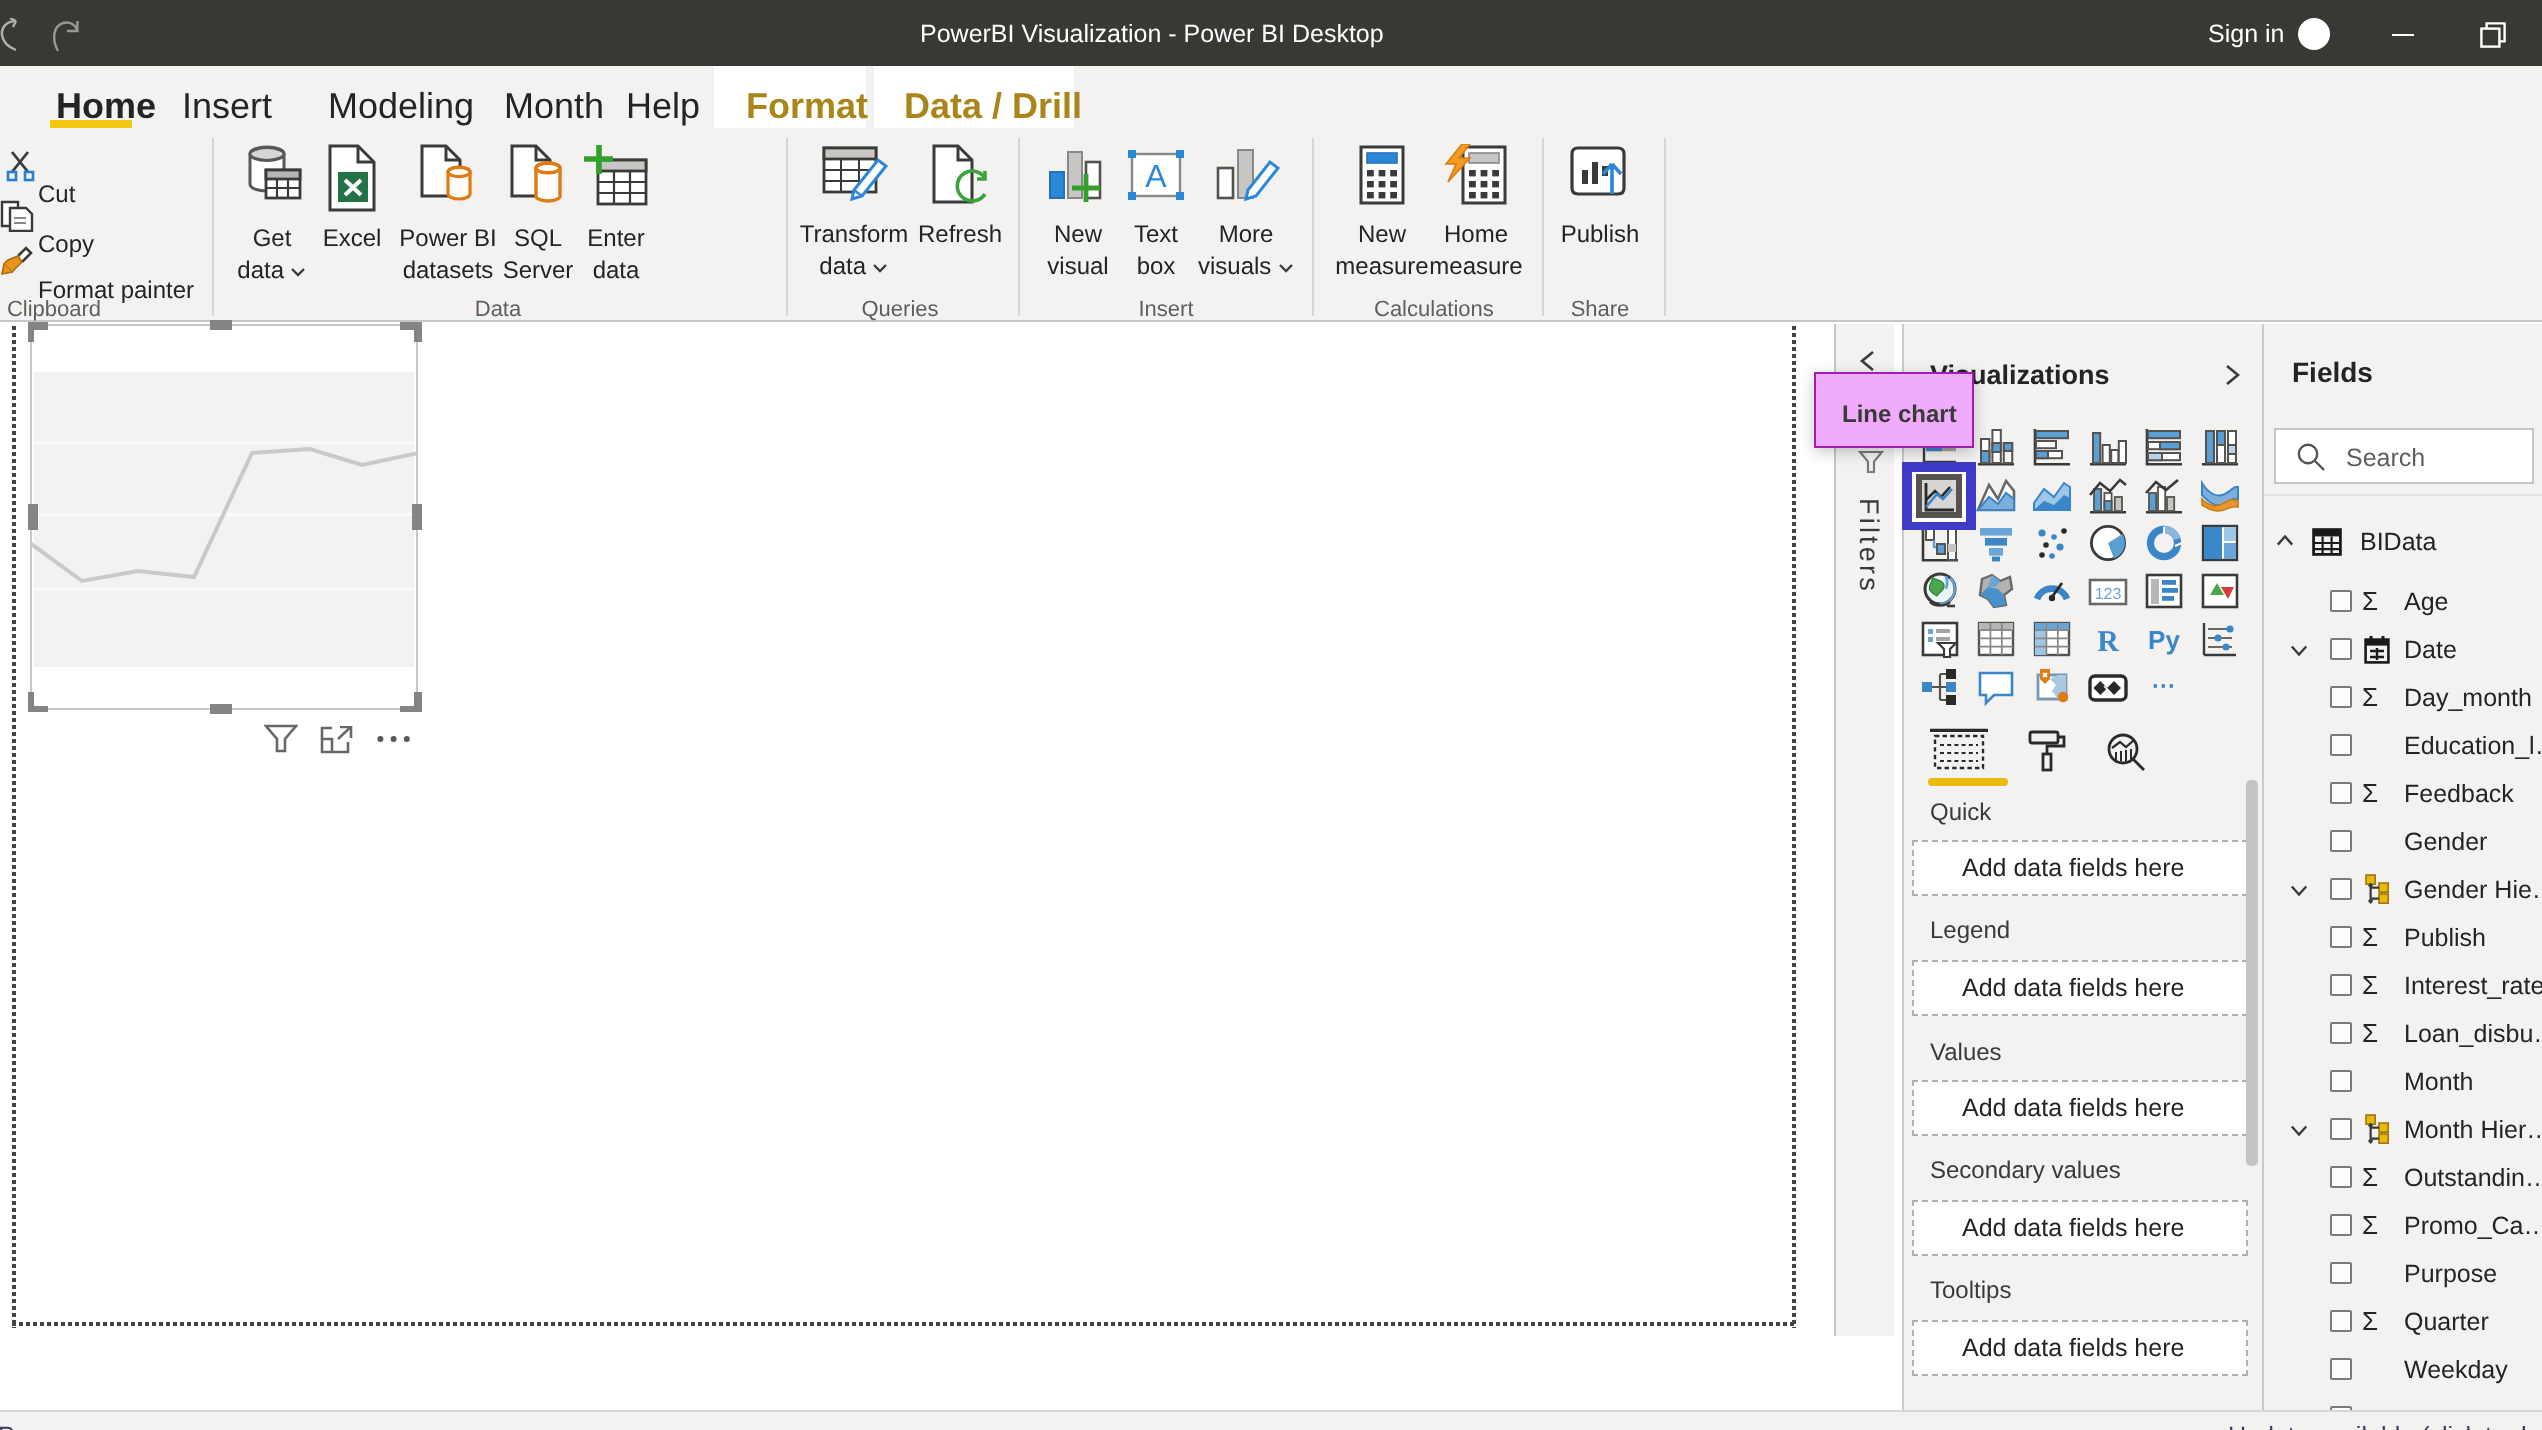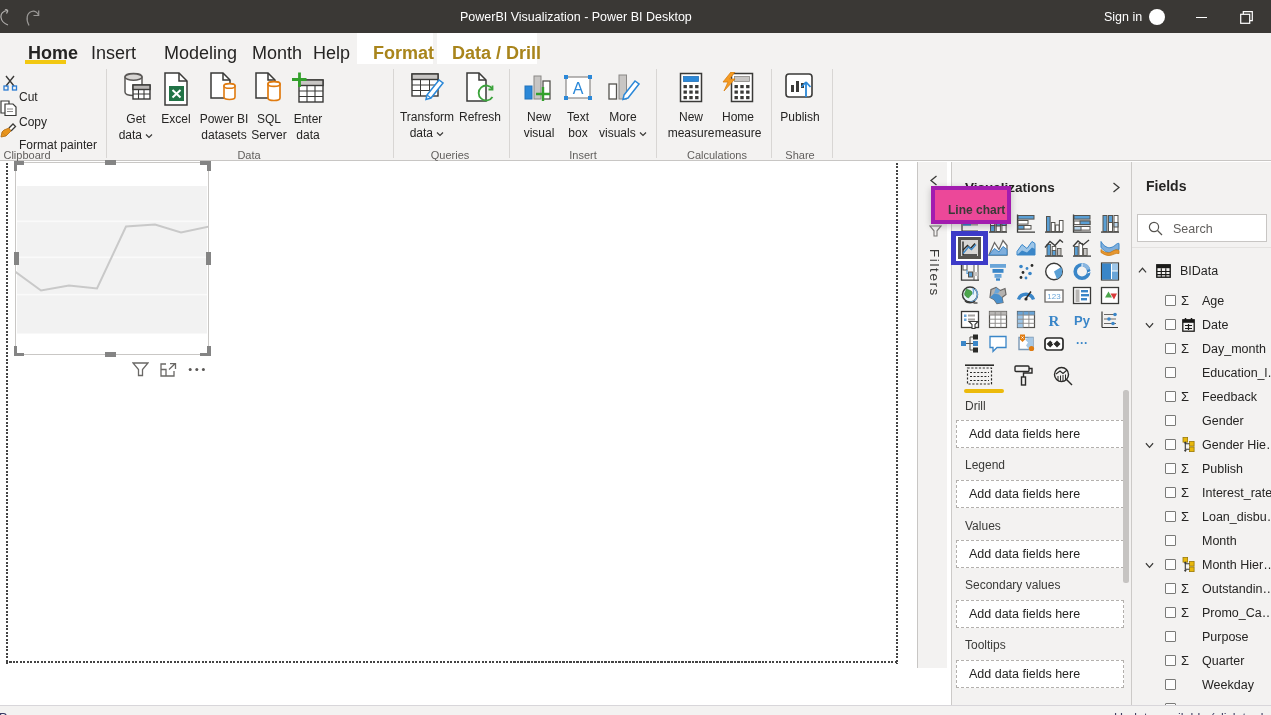--- a/index.html
+++ b/index.html
@@ -33,21 +33,21 @@
 .handle { position:absolute; background:#848484; }
 
 #tabbar { left:0; top:667.5px; width:951px; height:37px; background:#eceae9; }
 #statusbar { left:0; top:704.5px; width:1271px; height:10.5px; background:#f3f2f1; border-top:1px solid #d8d6da; }
 
 #filterspane { left:917px; top:161.5px; width:30px; height:506.5px; background:#f3f2f1; border-left:1px solid #c8c6c4; }
 
 #vizpanel { left:951px; top:161.5px; width:180px; height:543px; background:#f3f2f1; border-left:1px solid #cccac8; }
 
 #fieldspanel { left:1131px; top:161.5px; width:140px; height:543px; background:#f3f2f1; border-left:1px solid #cccac8; }
-.well { position:absolute; left:4px; width:168px; height:28px; background:#fff; border:1px dashed #b3b0ad; color:#252423; font-size:12.5px; line-height:26px; padding-left:12px; }
+.well { position:absolute; left:4px; width:168px; height:28px; background:#fff; border:1px dashed #b3b0ad; color:#252423; font-size:12.5px; line-height:26px; padding-left:24px; }
 .welllabel { position:absolute; left:13px; font-size:12px; color:#3a3a38; }
 .frow { position:absolute; left:0; width:140px; height:24px; font-size:12.5px; color:#252423; }
 .frow .txt { position:absolute; left:70px; top:5px; white-space:nowrap; }
 .chk { position:absolute; left:33px; top:6px; width:11px; height:11px; border:1.2px solid #7a7a78; border-radius:1px; background:#fdfdfd; }
 .sigma { position:absolute; left:49px; top:4px; font-size:13px; color:#252423; }
 .chev { position:absolute; left:13px; top:7px; width:9px; height:9px; }
 </style>
 </head>
 <body>
 <div id="app">
@@ -544,33 +544,33 @@
       <path d="M15 3.5 H18 V8 H9.5 V12" fill="none" stroke="#2a2a28" stroke-width="1.4"></path>
       <rect x="7.5" y="12" width="4" height="8" fill="none" stroke="#2a2a28" stroke-width="1.4"></rect>
     </svg>
     <svg class="abs" style="left:101px;top:204px" width="21" height="21" viewBox="0 0 21 21">
       <circle cx="8.5" cy="8.5" r="7" fill="none" stroke="#2a2a28" stroke-width="1.4"></circle>
       <path d="M13.5 13.5 L19 19" stroke="#2a2a28" stroke-width="1.4"></path>
       <path d="M3 8 L7 5 L10 7.5 L14 4" fill="none" stroke="#2a2a28" stroke-width="1.1"></path>
       <path d="M5 14.5 V10 M7.5 14.8 V9.5 M10 15 V9 M12.5 14 V8.5" stroke="#2a2a28" stroke-width="1"></path>
     </svg>
 
-    <div class="welllabel" style="top:237px">Drill</div>
+    <div class="welllabel" style="top:237px">Quick</div>
     <div class="well" style="top:258.5px">Add data fields here</div>
     <div class="welllabel" style="top:296.5px">Legend</div>
     <div class="well" style="top:318.5px">Add data fields here</div>
     <div class="welllabel" style="top:357px">Values</div>
     <div class="well" style="top:378.5px">Add data fields here</div>
     <div class="welllabel" style="top:416.5px">Secondary values</div>
     <div class="well" style="top:438.5px">Add data fields here</div>
     <div class="welllabel" style="top:476.5px">Tooltips</div>
     <div class="well" style="top:498.5px">Add data fields here</div>
     <div class="abs" style="left:171px;top:228.5px;width:5.5px;height:193px;background:#c6c4c2;border-radius:2.5px"></div>
   </div>
-  <div id="tooltip" class="abs" style="left:931px;top:186px;width:80px;height:38px;background:#ec4899;box-shadow:0 2px 7px rgba(0,0,0,0.22);border:4px solid #a21caf;z-index:5">
+  <div id="tooltip" class="abs" style="left:907px;top:186px;width:80px;height:38px;background:#f0abfc;box-shadow:0 2px 7px rgba(0,0,0,0.22);border:1px solid #a21caf;z-index:5">
     <div class="abs" style="left:13px;top:13px;font-size:12px;font-weight:bold;color:#3a3a38">Line chart</div>
   </div>
   <div id="fieldspanel" class="abs">
     <div class="abs" style="left:14px;top:16px;font-size:14px;font-weight:bold;color:#252423">Fields</div>
     <div class="abs" style="left:5px;top:52.5px;width:130px;height:28px;background:#fff;border:1px solid #c8c6c4"></div>
     <svg class="abs" style="left:16px;top:59.5px" width="15" height="15" viewBox="0 0 15 15">
       <circle cx="6" cy="6" r="4.6" fill="none" stroke="#55534f" stroke-width="1.2"></circle>
       <path d="M9.5 9.5 L14 14" stroke="#55534f" stroke-width="1.2"></path>
     </svg>
     <div class="abs" style="left:41px;top:60px;font-size:12.5px;color:#605e5c">Search</div>

